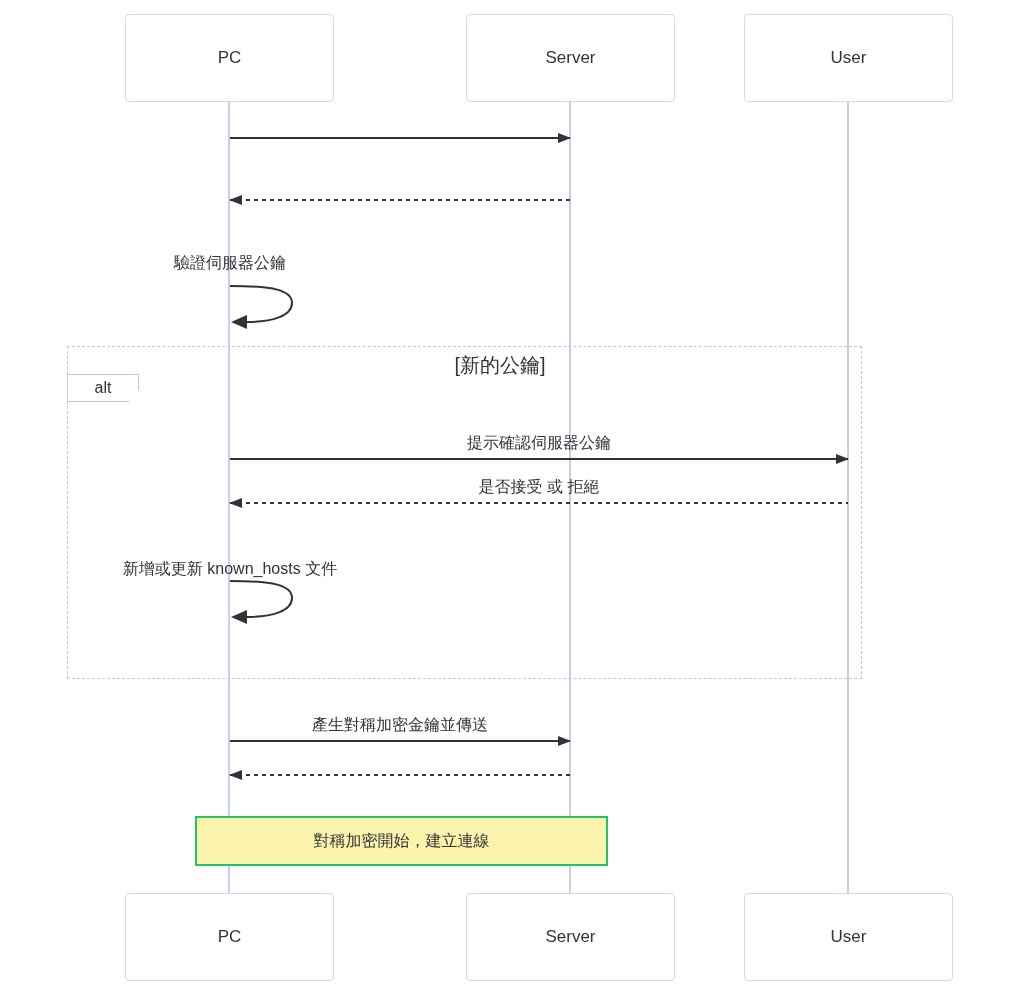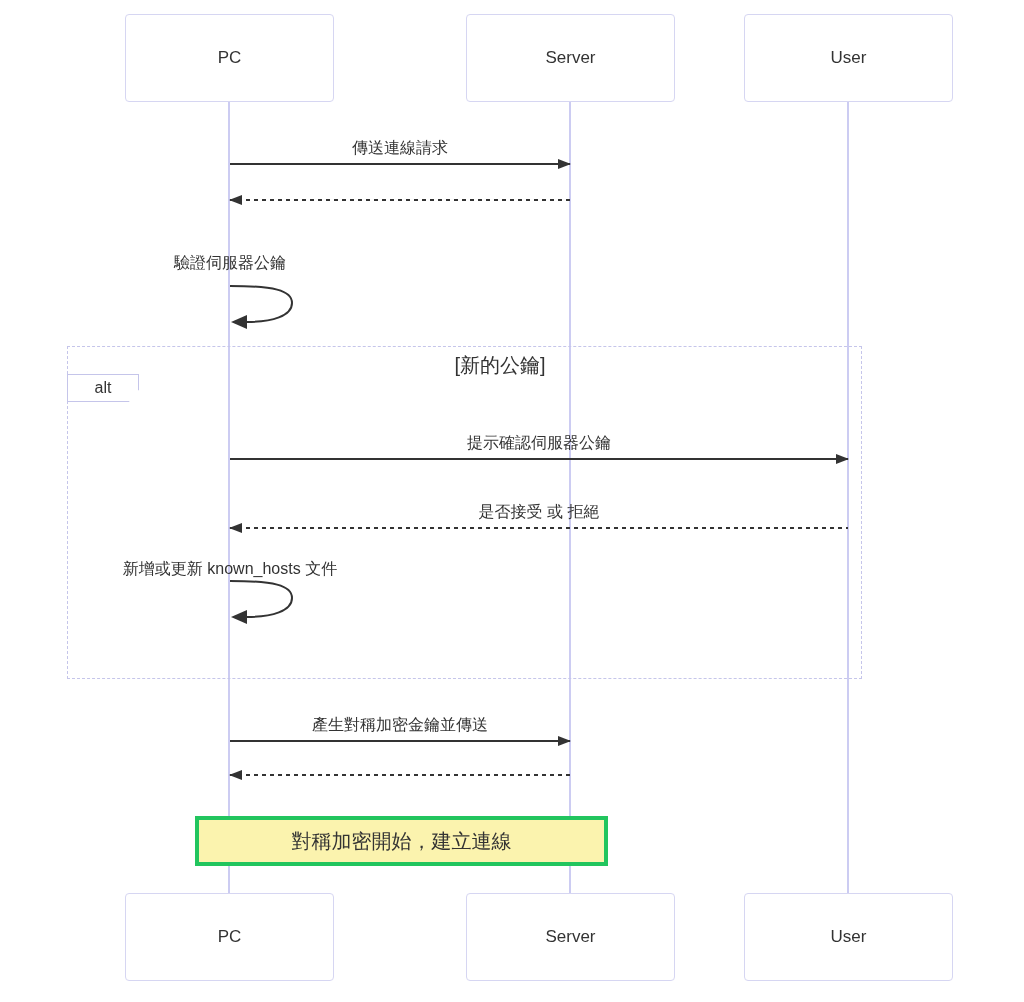--- a/index.html
+++ b/index.html
@@ -30,22 +30,22 @@
   .self-label { position:absolute; text-align:center; font-size:16px; line-height:22px; color:#333333; white-space:nowrap; }
   .self-loop  { position:absolute; }
   .alt-frame { position:absolute; box-sizing:border-box; border:1px dashed #c5c5ea; }
   .alt-title {
     position:absolute; box-sizing:border-box; background:#ffffff; border:1px solid #c5c5ea;
     display:flex; align-items:center; justify-content:center; font-size:16px; color:#333333;
     clip-path:polygon(0 0,100% 0,100% 55%,86% 100%,0 100%);
   }
   .alt-cond { position:absolute; text-align:center; font-size:20px; color:#333333; white-space:nowrap; }
   .note {
-    position:absolute; box-sizing:border-box; background:#fbf3ae; border:4px solid #22c55e;
-    display:flex; align-items:center; justify-content:center; font-size:20px; color:#333333;
+    position:absolute; box-sizing:border-box; background:#fbf3ae; border:2px solid #22c55e;
+    display:flex; align-items:center; justify-content:center; font-size:16px; color:#333333;
   }
 </style>
 </head>
 <body>
 
 <div class="stage">
 
   <div class="lifeline" style="left:228px;"></div>
   <div class="lifeline" style="left:569px;"></div>
   <div class="lifeline" style="left:847px;"></div>
@@ -54,21 +54,20 @@
     <span>PC</span>
   </div>
   <div class="actor" style="left:466px; top:14px; width:209px;">
     <span>Server</span>
   </div>
   <div class="actor" style="left:744px; top:14px; width:209px;">
     <span>User</span>
   </div>
 
   <div class="message" style="left:230px; top:137px; width:340px;">
-    <div class="msg-label">傳送連線請求</div>
     <div class="msg-line solid">
         <i class="head right"></i>
       </div>
   </div>
 
   <div class="message" style="left:230px; top:199px; width:340px;">
     <div class="msg-line dashed">
         <i class="head left"></i>
       </div>
   </div>
@@ -83,21 +82,21 @@
   <div class="alt-title" style="left:67px; top:346px; width:72px; height:28px;margin-top:28px;">alt</div>
   <div class="alt-cond" style="left:400px; top:352px; width:200px;">[新的公鑰]</div>
 
   <div class="message" style="left:230px; top:432px; width:618px;">
     <div class="msg-label">提示確認伺服器公鑰</div>
     <div class="msg-line solid">
         <i class="head right"></i>
       </div>
   </div>
 
-  <div class="message" style="left:230px; top:501px; width:618px;">
+  <div class="message" style="left:230px; top:476px; width:618px;">
     <div class="msg-label">是否接受 或 拒絕</div>
     <div class="msg-line dashed">
         <i class="head left"></i>
       </div>
   </div>
 
   <div class="self-label" style="left:60px; top:558px; width:340px;">新增或更新 known_hosts 文件</div>
   <svg class="self-loop" style="left:229px; top:577px;" width="72" height="48" viewBox="0 0 72 48">
     <path d="M1,4 C44,4 63,8 63,21 C63,34 43,40 18,40" fill="none" stroke="#333333" stroke-width="2"></path>
     <polygon points="2,40 18,33 18,47" fill="#333333"></polygon>

